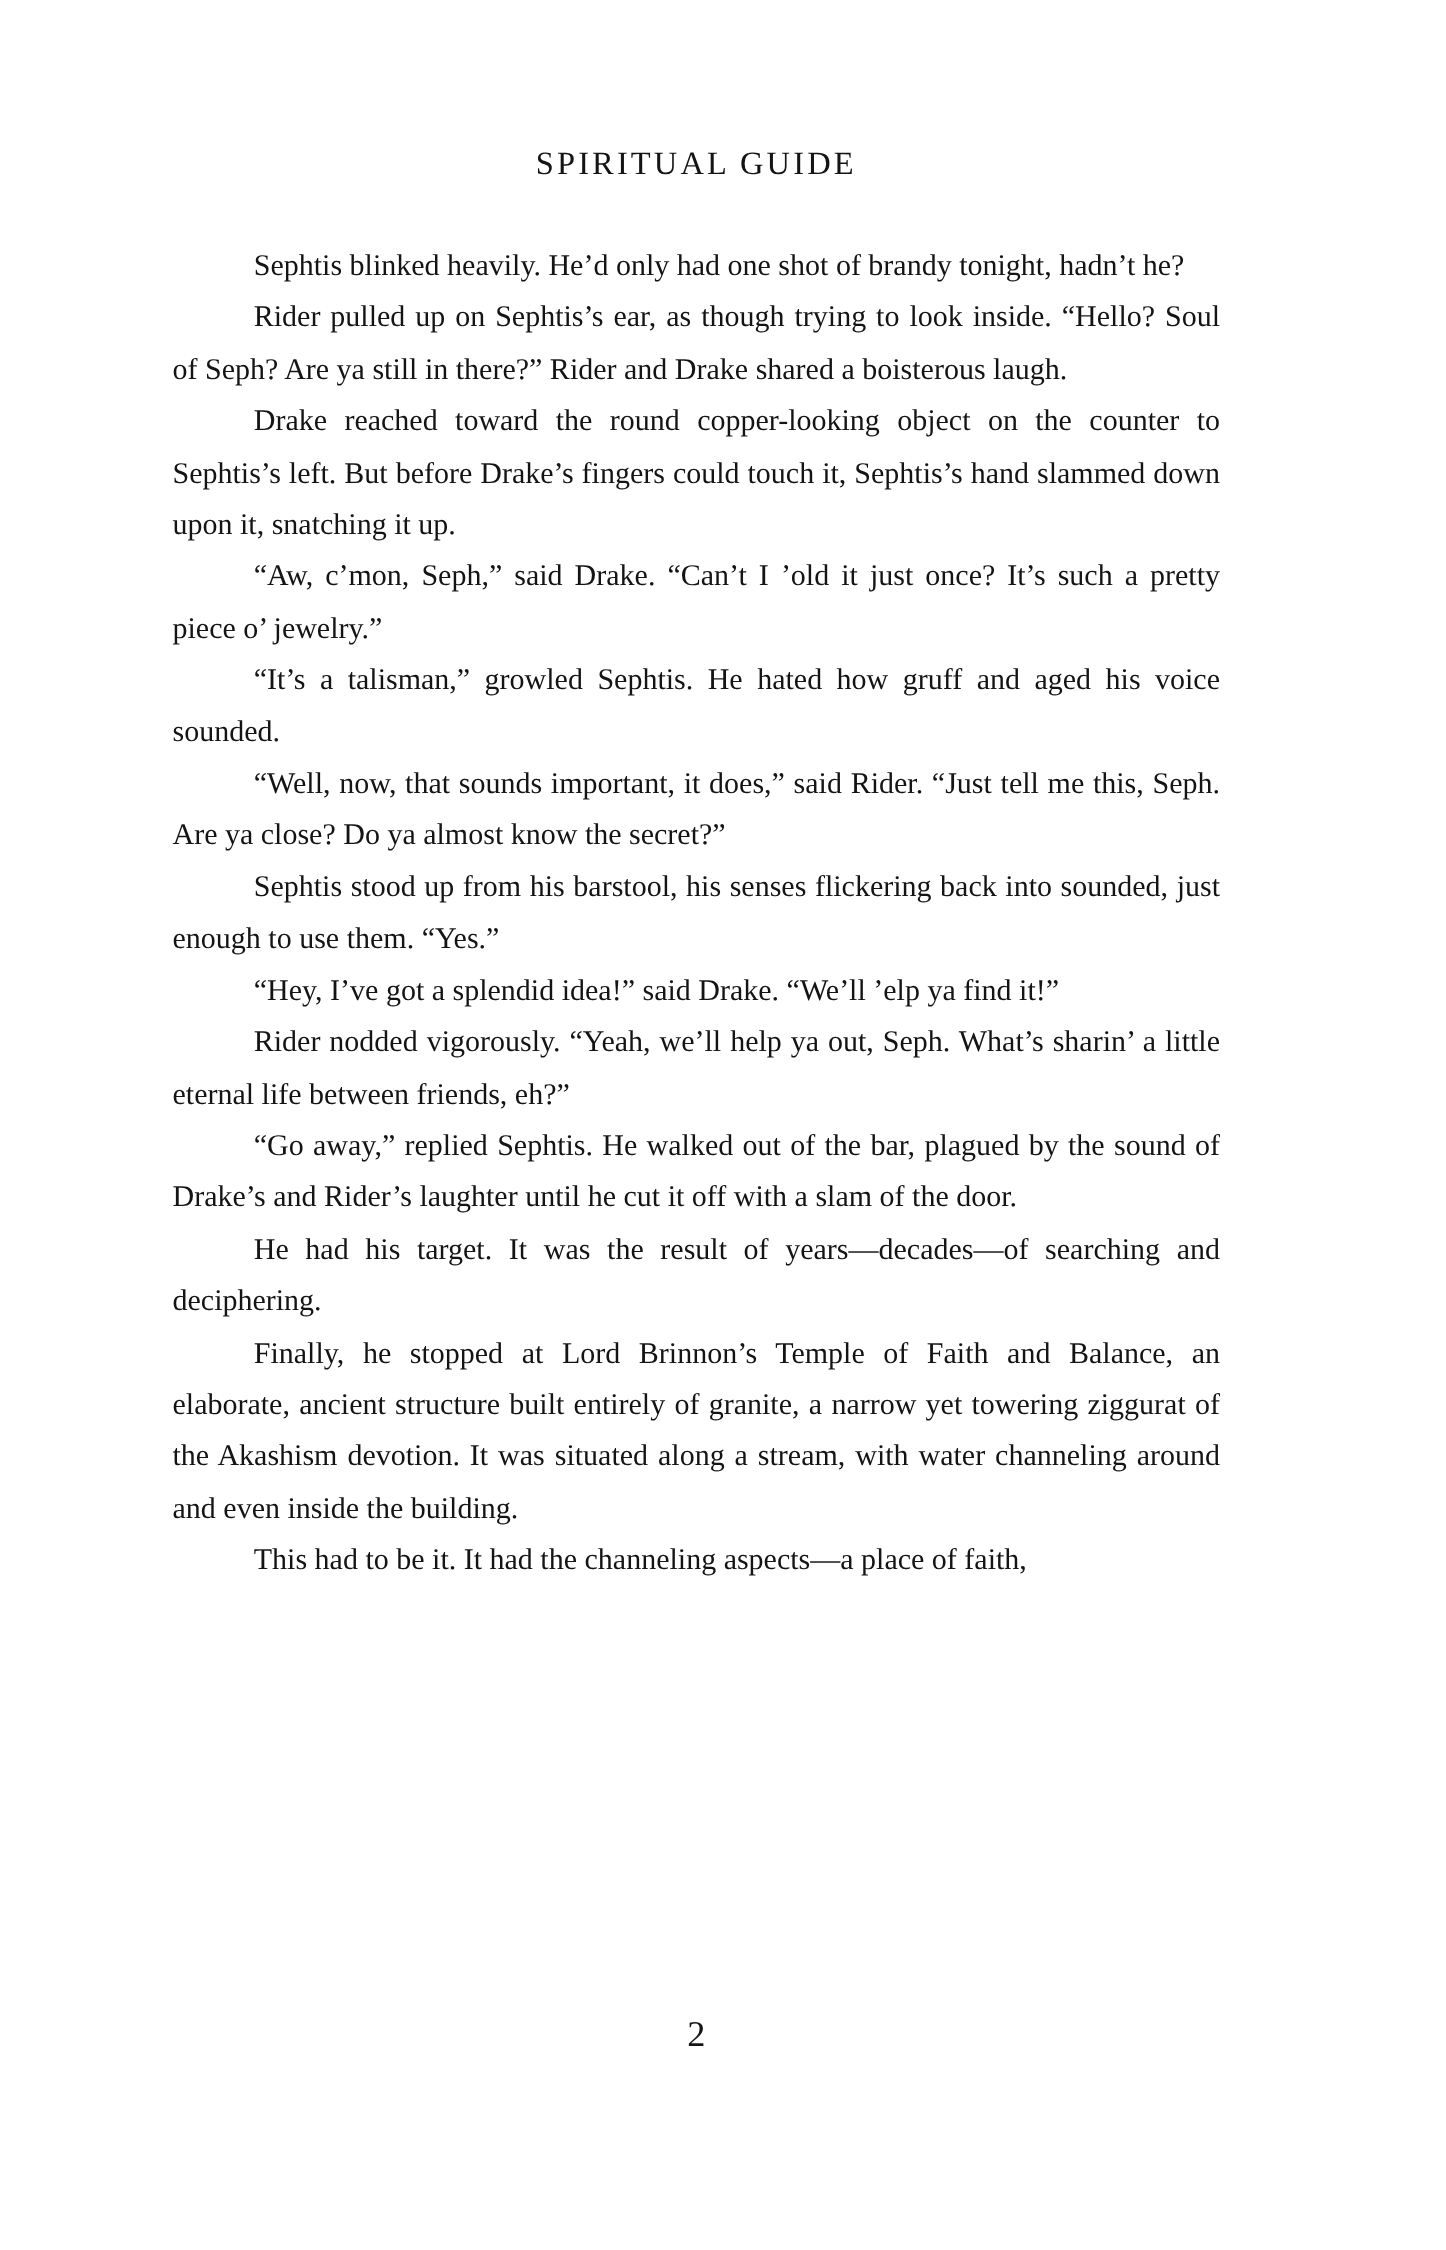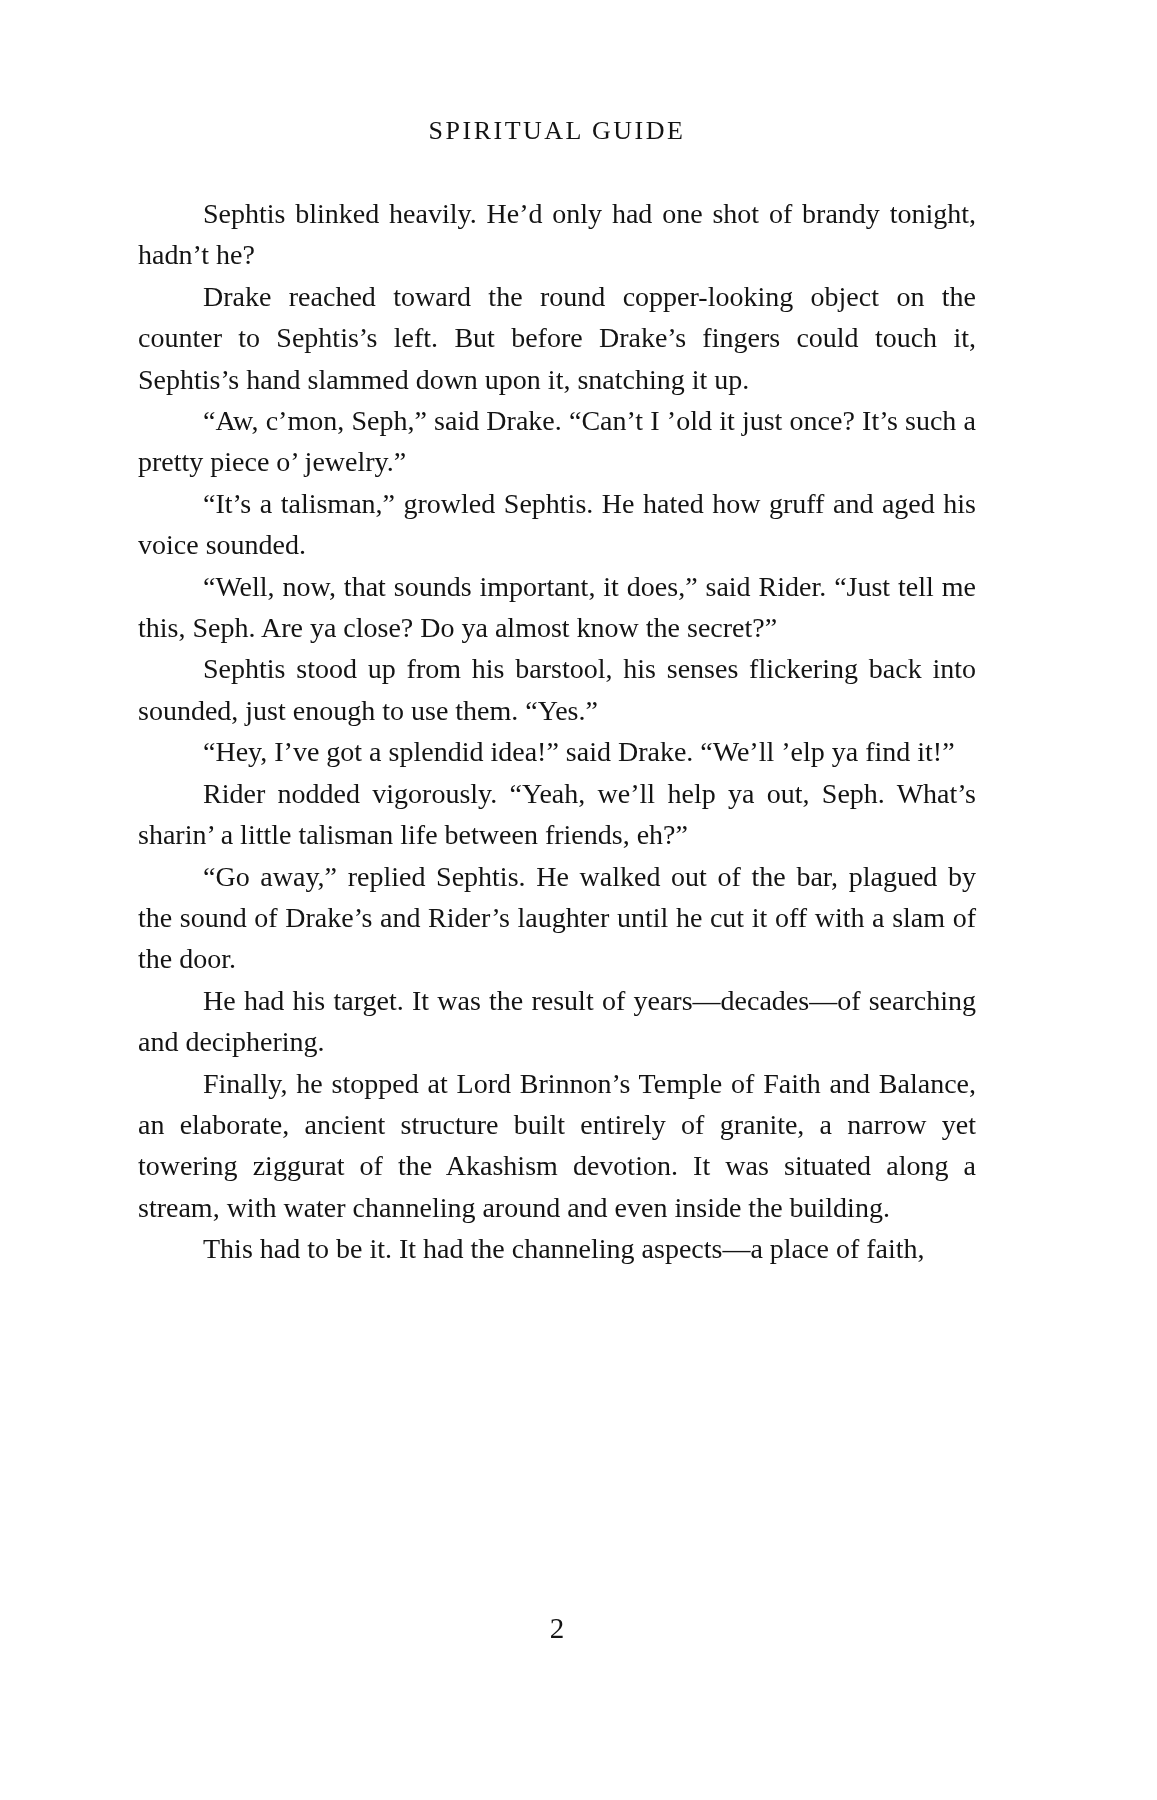--- a/index.html
+++ b/index.html
@@ -24,21 +24,21 @@
     text-align: center;
     font-size: 26px;
     letter-spacing: 2.5px;
     white-space: nowrap;
   }
   .body-text {
     position: absolute;
     top: 193px;
     left: 138px;
     width: 838px;
-    font-size: 28px;
+    font-size: 24px;
     line-height: 41.4px;
     text-align: justify;
   }
   .body-text p {
     margin: 0;
     padding: 0;
     text-indent: 65px;
   }
   .body-text .italic {
   }
@@ -52,27 +52,28 @@
   }
 </style>
 </head>
 <body>
 
 <div class="sheet">
   <div class="running-header">SPIRITUAL GUIDE</div>
 
   <div class="body-text">
       <p><span>Sephtis blinked heavily. He’d only had one shot of brandy tonight, hadn’t he?</span></p>
+      <p><span>Rider pulled up on Sephtis’s ear, as though trying to look inside. “Hello? Soul of Seph? Are ya still in there?” Rider and Drake shared a boisterous laugh.</span></p>
       <p><span>Drake reached toward the round copper-looking object on the counter to Sephtis’s left. But before Drake’s fingers could touch it, Sephtis’s hand slammed down upon it, snatching it up.</span></p>
       <p><span>“Aw, c’mon, Seph,” said Drake. “Can’t I ’old it just once? It’s such a pretty piece o’ jewelry.”</span></p>
       <p><span>“It’s a talisman,” growled Sephtis. He hated how gruff and aged his voice sounded.</span></p>
       <p><span>“Well, now, that sounds important, it does,” said Rider. “Just tell me this, Seph. Are ya close? Do ya almost know the secret?”</span></p>
       <p><span>Sephtis stood up from his barstool, his senses flickering back into sounded, just enough to use them. “Yes.”</span></p>
       <p><span>“Hey, I’ve got a splendid idea!” said Drake. “We’ll ’elp ya find it!”</span></p>
-      <p><span>Rider nodded vigorously. “Yeah, we’ll help ya out, Seph. What’s sharin’ a little talisman life between friends, eh?”</span></p>
+      <p><span>Rider nodded vigorously. “Yeah, we’ll help ya out, Seph. What’s sharin’ a little eternal life between friends, eh?”</span></p>
       <p><span>“Go away,” replied Sephtis. He walked out of the bar, plagued by the sound of Drake’s and Rider’s laughter until he cut it off with a slam of the door.</span></p>
       <p><span>He had his target. It was the result of years—</span><span class="italic">decades</span><span>—of searching and deciphering.</span></p>
       <p><span>Finally, he stopped at Lord Brinnon’s Temple of Faith and Balance, an elaborate, ancient structure built entirely of granite, a narrow yet towering ziggurat of the Akashism devotion. It was situated along a stream, with water channeling around and even inside the building.</span></p>
       <p><span>This had to be it. It had the channeling aspects—a place of faith,</span></p>
     </div>
 
   <div class="folio">2</div>
 </div>
 
 </body></html>

